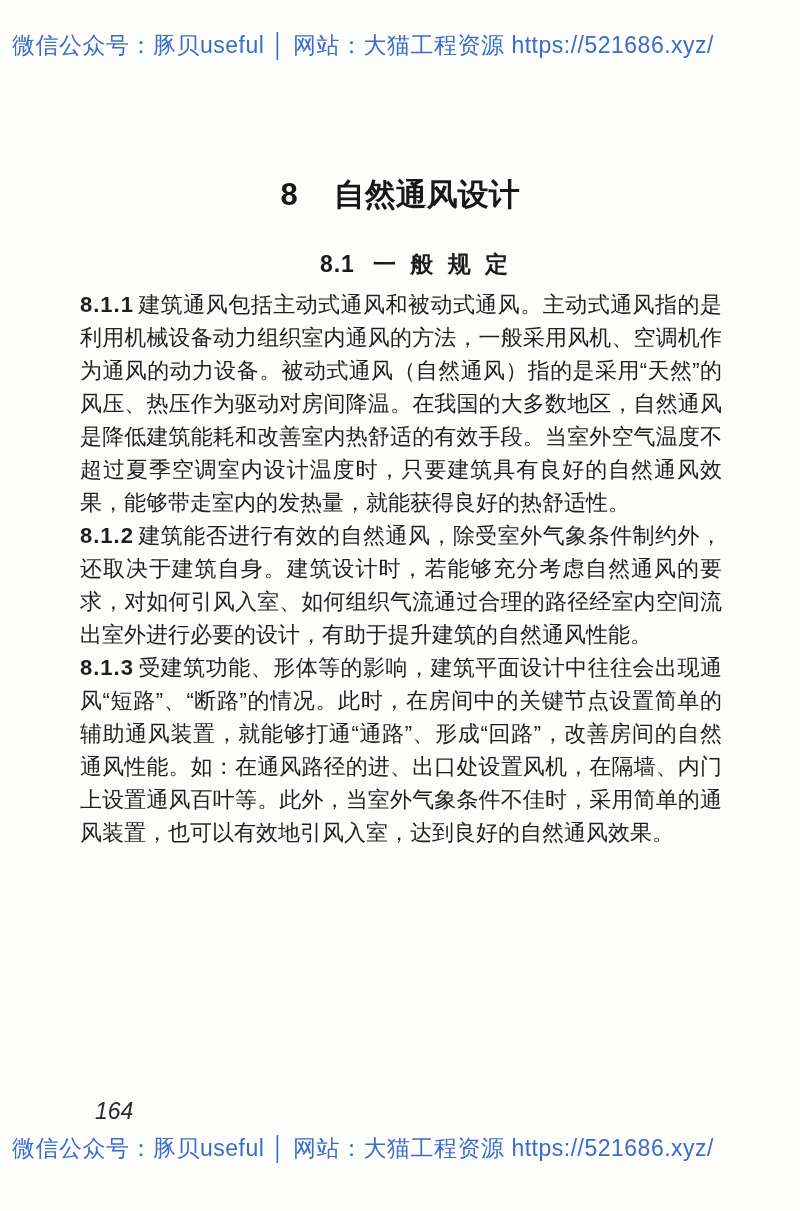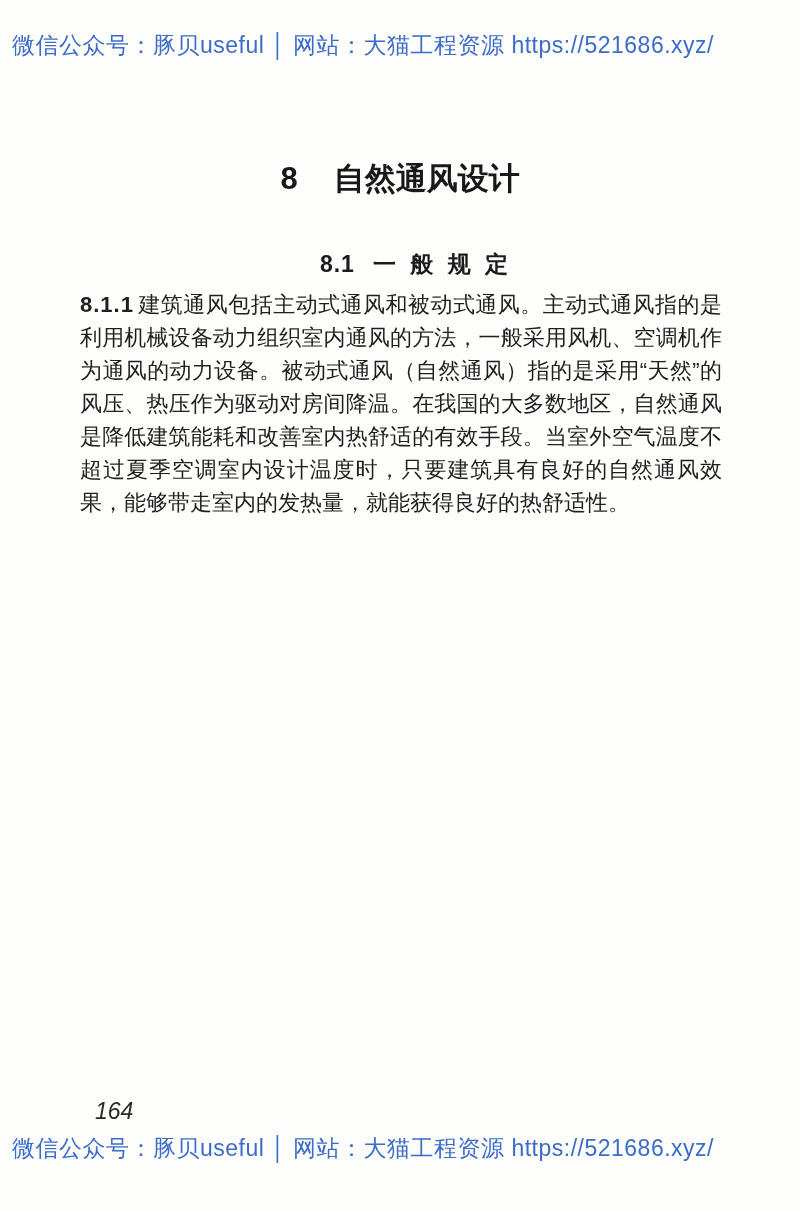--- a/index.html
+++ b/index.html
@@ -22,21 +22,21 @@
     right: 0;
     font-size: 23px;
     letter-spacing: 0.5px;
     color: #3b6cc9;
     white-space: nowrap;
   }
   .watermark-top { top: 30px; }
   .watermark-bottom { top: 1133px; }
   .chapter-title {
     position: absolute;
-    top: 158px;
+    top: 174px;
     left: 0;
     width: 100%;
     margin: 0;
     text-align: center;
     font-size: 31px;
     font-weight: bold;
     color: #181818;
   }
   .chapter-num { margin-right: 36px; }
   .section-heading {
@@ -92,20 +92,26 @@
   </h1>
 
   <h2 class="section-heading">
     <span class="section-num">8.1</span><span class="section-title">一 般 规 定</span>
   </h2>
 
   <div class="body-text">
     <p class="clause">
       <span class="clause-num">8.1.1</span><span class="clause-body">建筑通风包括主动式通风和被动式通风。主动式通风指的是利用机械设备动力组织室内通风的方法，一般采用风机、空调机作为通风的动力设备。被动式通风（自然通风）指的是采用“天然”的风压、热压作为驱动对房间降温。在我国的大多数地区，自然通风是降低建筑能耗和改善室内热舒适的有效手段。当室外空气温度不超过夏季空调室内设计温度时，只要建筑具有良好的自然通风效果，能够带走室内的发热量，就能获得良好的热舒适性。</span>
     </p>
+    <p class="clause">
+      <span class="clause-num">8.1.2</span><span class="clause-body">建筑能否进行有效的自然通风，除受室外气象条件制约外，还取决于建筑自身。建筑设计时，若能够充分考虑自然通风的要求，对如何引风入室、如何组织气流通过合理的路径经室内空间流出室外进行必要的设计，有助于提升建筑的自然通风性能。</span>
+    </p>
+    <p class="clause">
+      <span class="clause-num">8.1.3</span><span class="clause-body">受建筑功能、形体等的影响，建筑平面设计中往往会出现通风“短路”、“断路”的情况。此时，在房间中的关键节点设置简单的辅助通风装置，就能够打通“通路”、形成“回路”，改善房间的自然通风性能。如：在通风路径的进、出口处设置风机，在隔墙、内门上设置通风百叶等。此外，当室外气象条件不佳时，采用简单的通风装置，也可以有效地引风入室，达到良好的自然通风效果。</span>
+    </p>
   </div>
 
   <div class="page-number">164</div>
 
   <div class="watermark watermark-bottom">
     <span>微信公众号：豚贝useful │ 网站：大猫工程资源 https://521686.xyz/</span>
   </div>
 
 </div>
 

